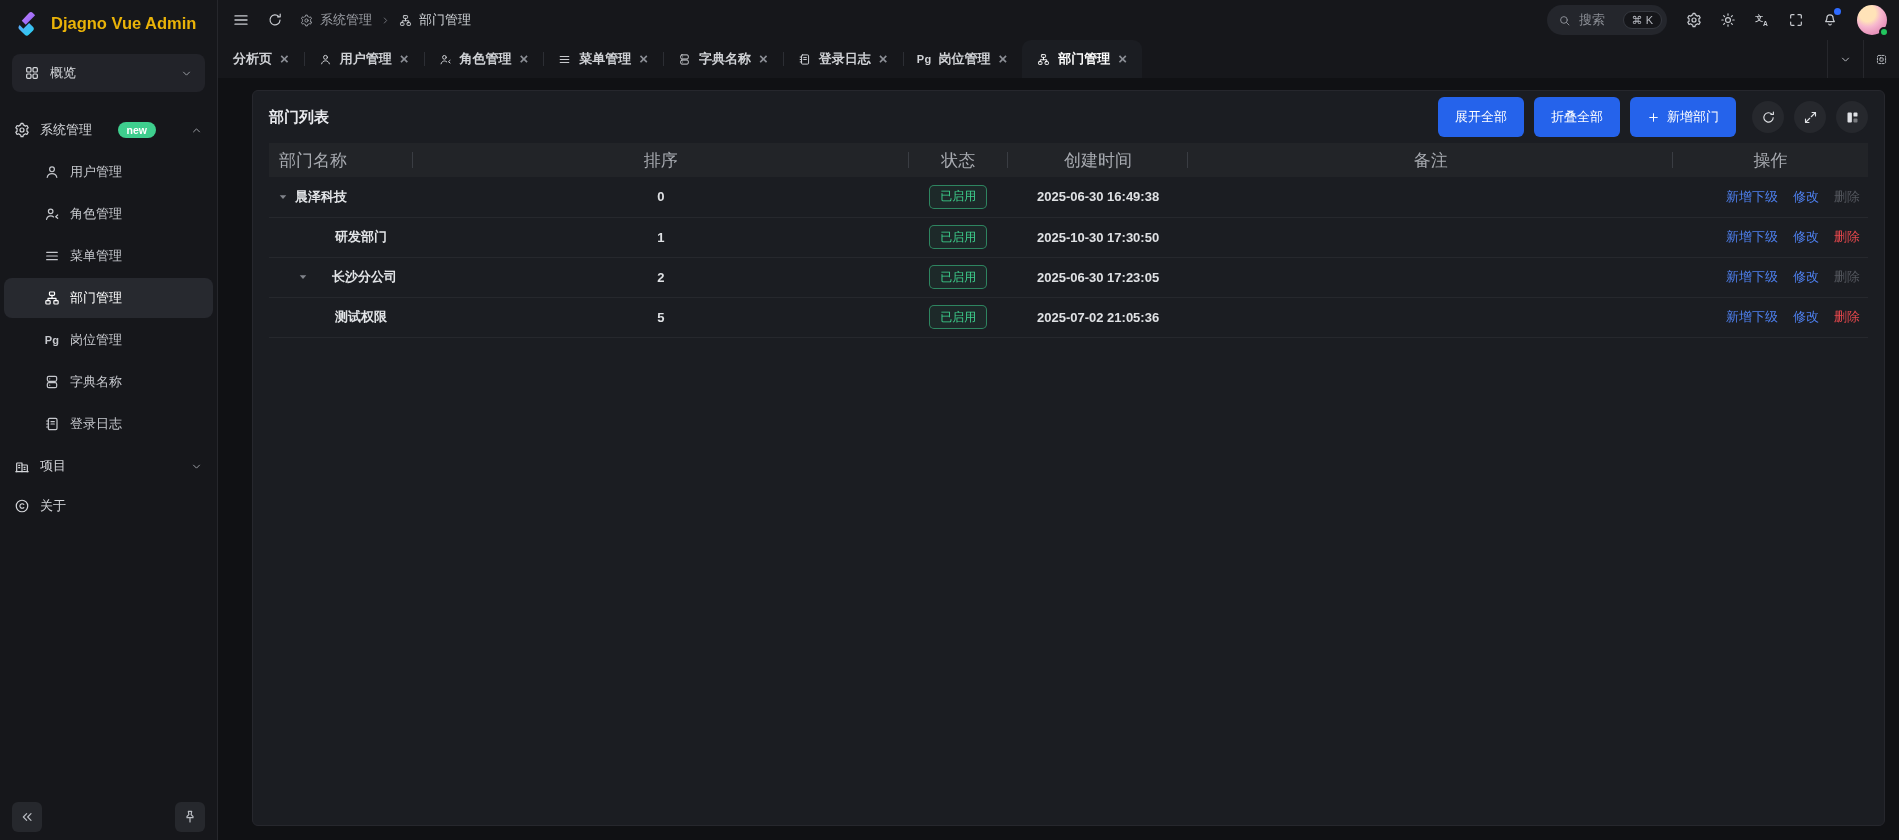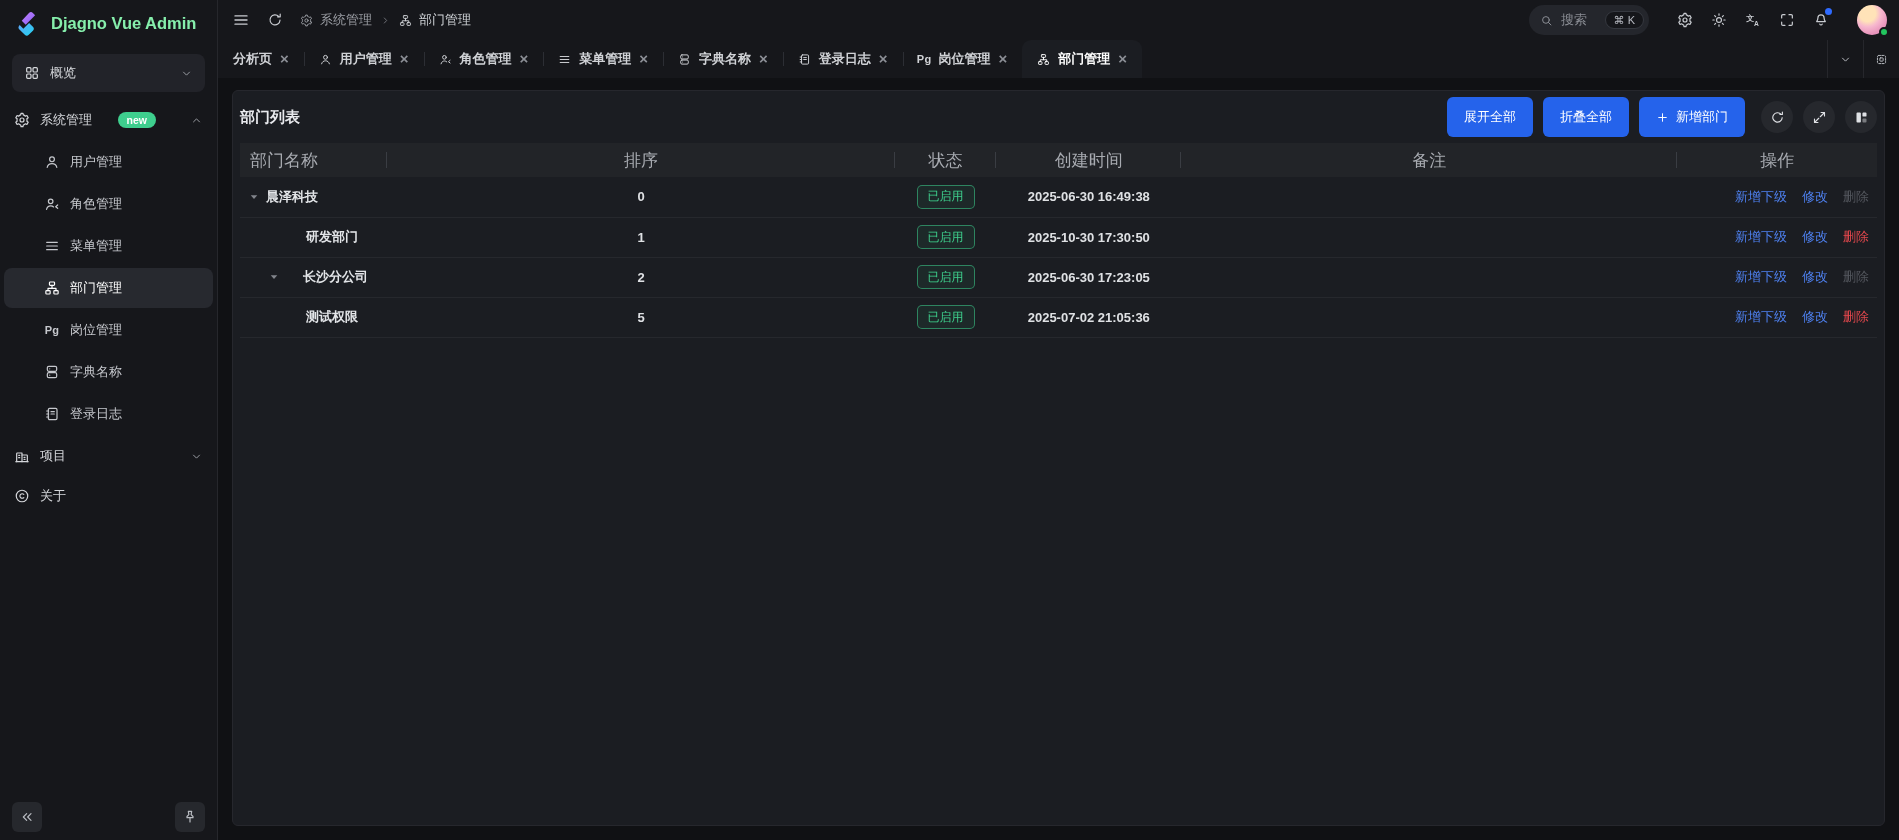--- a/index.html
+++ b/index.html
@@ -15,61 +15,61 @@
   .ic svg { width:100%; height:100%; display:block; }
   .ic.lg { width:18px; height:18px; }
   .ic.sm { width:13px; height:13px; }
   .pg-txt { font-size:11px; font-weight:700; letter-spacing:.3px; }
   .x-txt { font-size:15px; line-height:1; color:#8c8f96; }
 
   
   .sidebar { width:218px; min-width:218px; background:#16171b; border-right:1px solid #26272c; display:flex; flex-direction:column; }
   .logo { height:46px; display:flex; align-items:center; gap:10px; padding:0 14px; }
   .logo .ic { width:27px; height:27px; }
-  .logo-title { font-size:16.5px; font-weight:700; color:#86efac; white-space:nowrap; }
-  .overview { margin:8px 12px 6px; height:38px; background:#222329; border-radius:8px; display:flex; align-items:center; gap:10px; padding:0 12px; cursor:pointer; }
+  .logo-title { font-size:16.5px; font-weight:700; color:#eab308; white-space:nowrap; }
+  .overview { margin:8px 12px 16px; height:38px; background:#222329; border-radius:8px; display:flex; align-items:center; gap:10px; padding:0 12px; cursor:pointer; }
   .overview .chev { margin-left:auto; color:#9a9da3; }
   #sidebar-nav { flex:1; padding:2px 0; overflow:hidden; }
   .sec-head { height:40px; display:flex; align-items:center; gap:10px; padding:0 14px; color:#d4d6da; cursor:pointer; }
   .sec-head .chev { margin-left:auto; color:#9a9da3; }
   .badge-new { background:var(--c-badge-new,#3ecf8e); color:#fff; font-size:10.5px; font-weight:700; padding:2px 9px; border-radius:999px; margin-left:auto; margin-right:24px; }
   .sec-head .badge-new + .chev { margin-left:0; }
   .child { height:40px; margin:2px 4px; display:flex; align-items:center; gap:10px; padding:0 12px 0 40px; border-radius:8px; color:#c6c8cd; cursor:pointer; }
   .child.active { background:#27292f; color:#ffffff; }
   .side-footer { height:46px; display:flex; align-items:center; justify-content:space-between; padding:0 12px; }
   .sq-btn { width:30px; height:30px; background:#26282d; border:none; border-radius:6px; display:flex; align-items:center; justify-content:center; color:#b9bcc2; cursor:pointer; }
 
   
   .right { flex:1; min-width:0; display:flex; flex-direction:column; }
 
   .topbar { height:40px; background:#16171b; display:flex; align-items:center; gap:4px; padding:0 12px 0 8px; }
   .tb-btn { width:30px; height:30px; border:none; background:transparent; border-radius:6px; display:flex; align-items:center; justify-content:center; color:#c9ccd1; cursor:pointer; position:relative; }
   .breadcrumb { display:flex; align-items:center; gap:8px; margin-left:6px; color:#9a9da3; }
   .crumb { display:flex; align-items:center; gap:7px; cursor:pointer; }
   .crumb:last-child { color:#cfd2d6; }
   .crumb-sep { color:#7d8086; width:11px; height:11px; }
-  .topbar-right { margin-left:auto; display:flex; align-items:center; gap:13px; }
+  .topbar-right { margin-left:auto; display:flex; align-items:center; gap:4px; }
   .search { height:30px; width:120px; background:#24262c; border-radius:999px; display:flex; align-items:center; gap:8px; padding:0 5px 0 11px; color:#8c8f96; cursor:pointer; margin-right:8px; }
   .kbd { background:#15161a; border:1px solid #35383f; padding:1.5px 8px; border-radius:999px; font-size:11px; color:#b6b9c0; white-space:nowrap; }
   .dot { position:absolute; top:3px; right:4px; width:7px; height:7px; border-radius:50%; background:var(--c-bell-dot,#2f6bff); }
   .avatar { width:30px; height:30px; border-radius:50%; margin-left:8px; position:relative; cursor:pointer; flex:none;
     background: radial-gradient(circle at 35% 28%, #ffe3b8 0 28%, #f7b8ce 46%, #e996bd 70%, #d97fb0); }
   .avatar .status { position:absolute; right:-2px; bottom:-2px; width:10px; height:10px; border-radius:50%; background:var(--c-online,#22c55e); border:2px solid #16171b; }
 
   .tabbar { height:38px; background:#16171b; display:flex; align-items:stretch;gap:43px; }
   #tabbar-tabs { display:flex; align-items:stretch; min-width:0; }
   .tab { display:flex; align-items:center; gap:8px; padding:0 15px; color:#d0d2d6; font-weight:600; cursor:pointer; position:relative; white-space:nowrap; }
   .tab.divider::before { content:""; position:absolute; left:0; top:12px; bottom:12px; width:1px; background:#2c2e34; }
   .tab.active { background:#1b1d22; border-radius:9px 9px 0 0; color:#ffffff; }
   .tab-controls { margin-left:auto; display:flex; align-items:stretch; }
   .tab-ctl { width:36px; border:none; background:transparent; border-left:1px solid #26272c; color:#b9bcc2; display:flex; align-items:center; justify-content:center; cursor:pointer; }
 
   
   .main { flex:1; min-height:0; background:#101114; padding:12px 14px 14px; }
-  .card { height:100%; background:#1b1d22; border:1px solid #26272d; border-radius:6px; padding:0 7px; display:flex; flex-direction:column; }
+  .card { height:100%; background:#1b1d22; border:1px solid #26272d; border-radius:6px; padding:0 16px; display:flex; flex-direction:column;margin-left:20px; }
   .card-head { height:52px; display:flex; align-items:center; flex:none; }
   .card-title { font-size:15px; font-weight:700; color:#e9eaee; }
   .head-actions { margin-left:auto; display:flex; align-items:center; gap:10px; }
   .btn { height:40px; padding:0 17px; background:var(--c-accent,#2563eb); color:#fff; border:none; border-radius:6px; font-size:13px; font-weight:500; display:flex; align-items:center; gap:7px; cursor:pointer; font-family:inherit; }
   .btn .ic { width:13px; height:13px; }
   .circle-btn { width:32px; height:32px; border-radius:50%; border:none; background:#26282d; color:#dfe1e5; display:flex; align-items:center; justify-content:center; cursor:pointer; margin-left:2px; }
   .circle-btn .ic { width:15px; height:15px; }
 
   table { width:100%; border-collapse:collapse; table-layout:fixed; flex:none; }
   col.c-name   { width:9%; }

